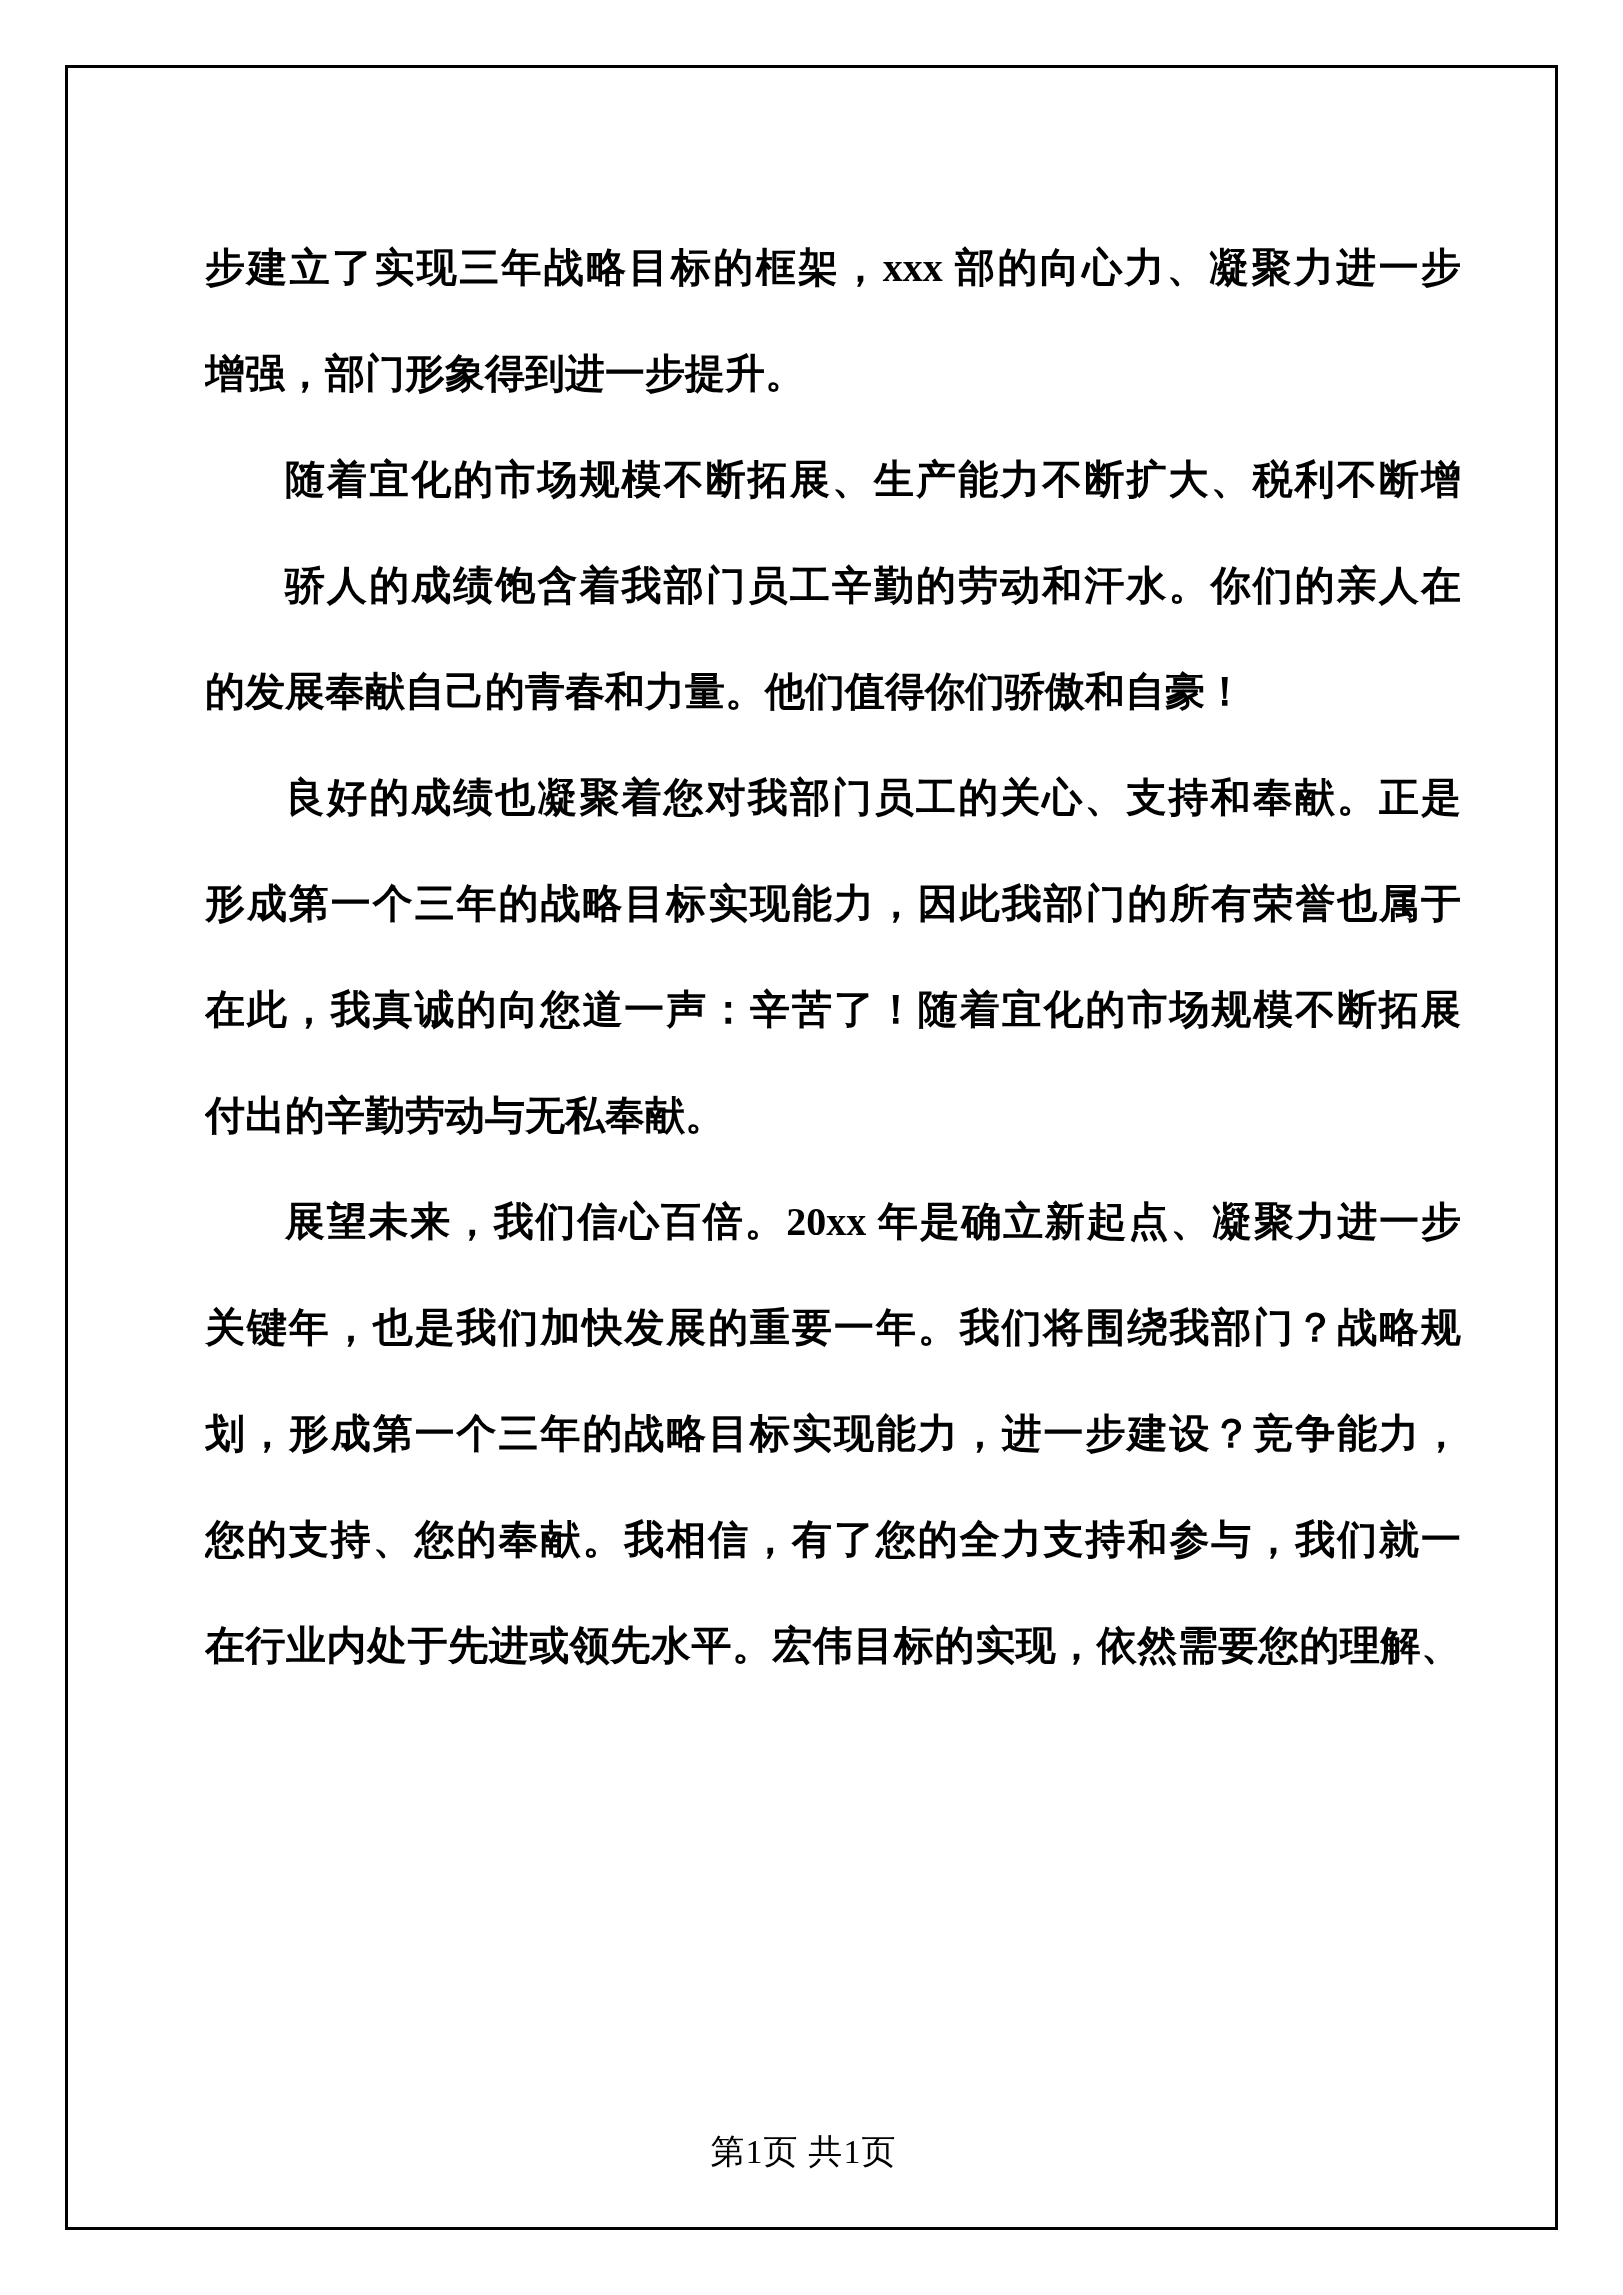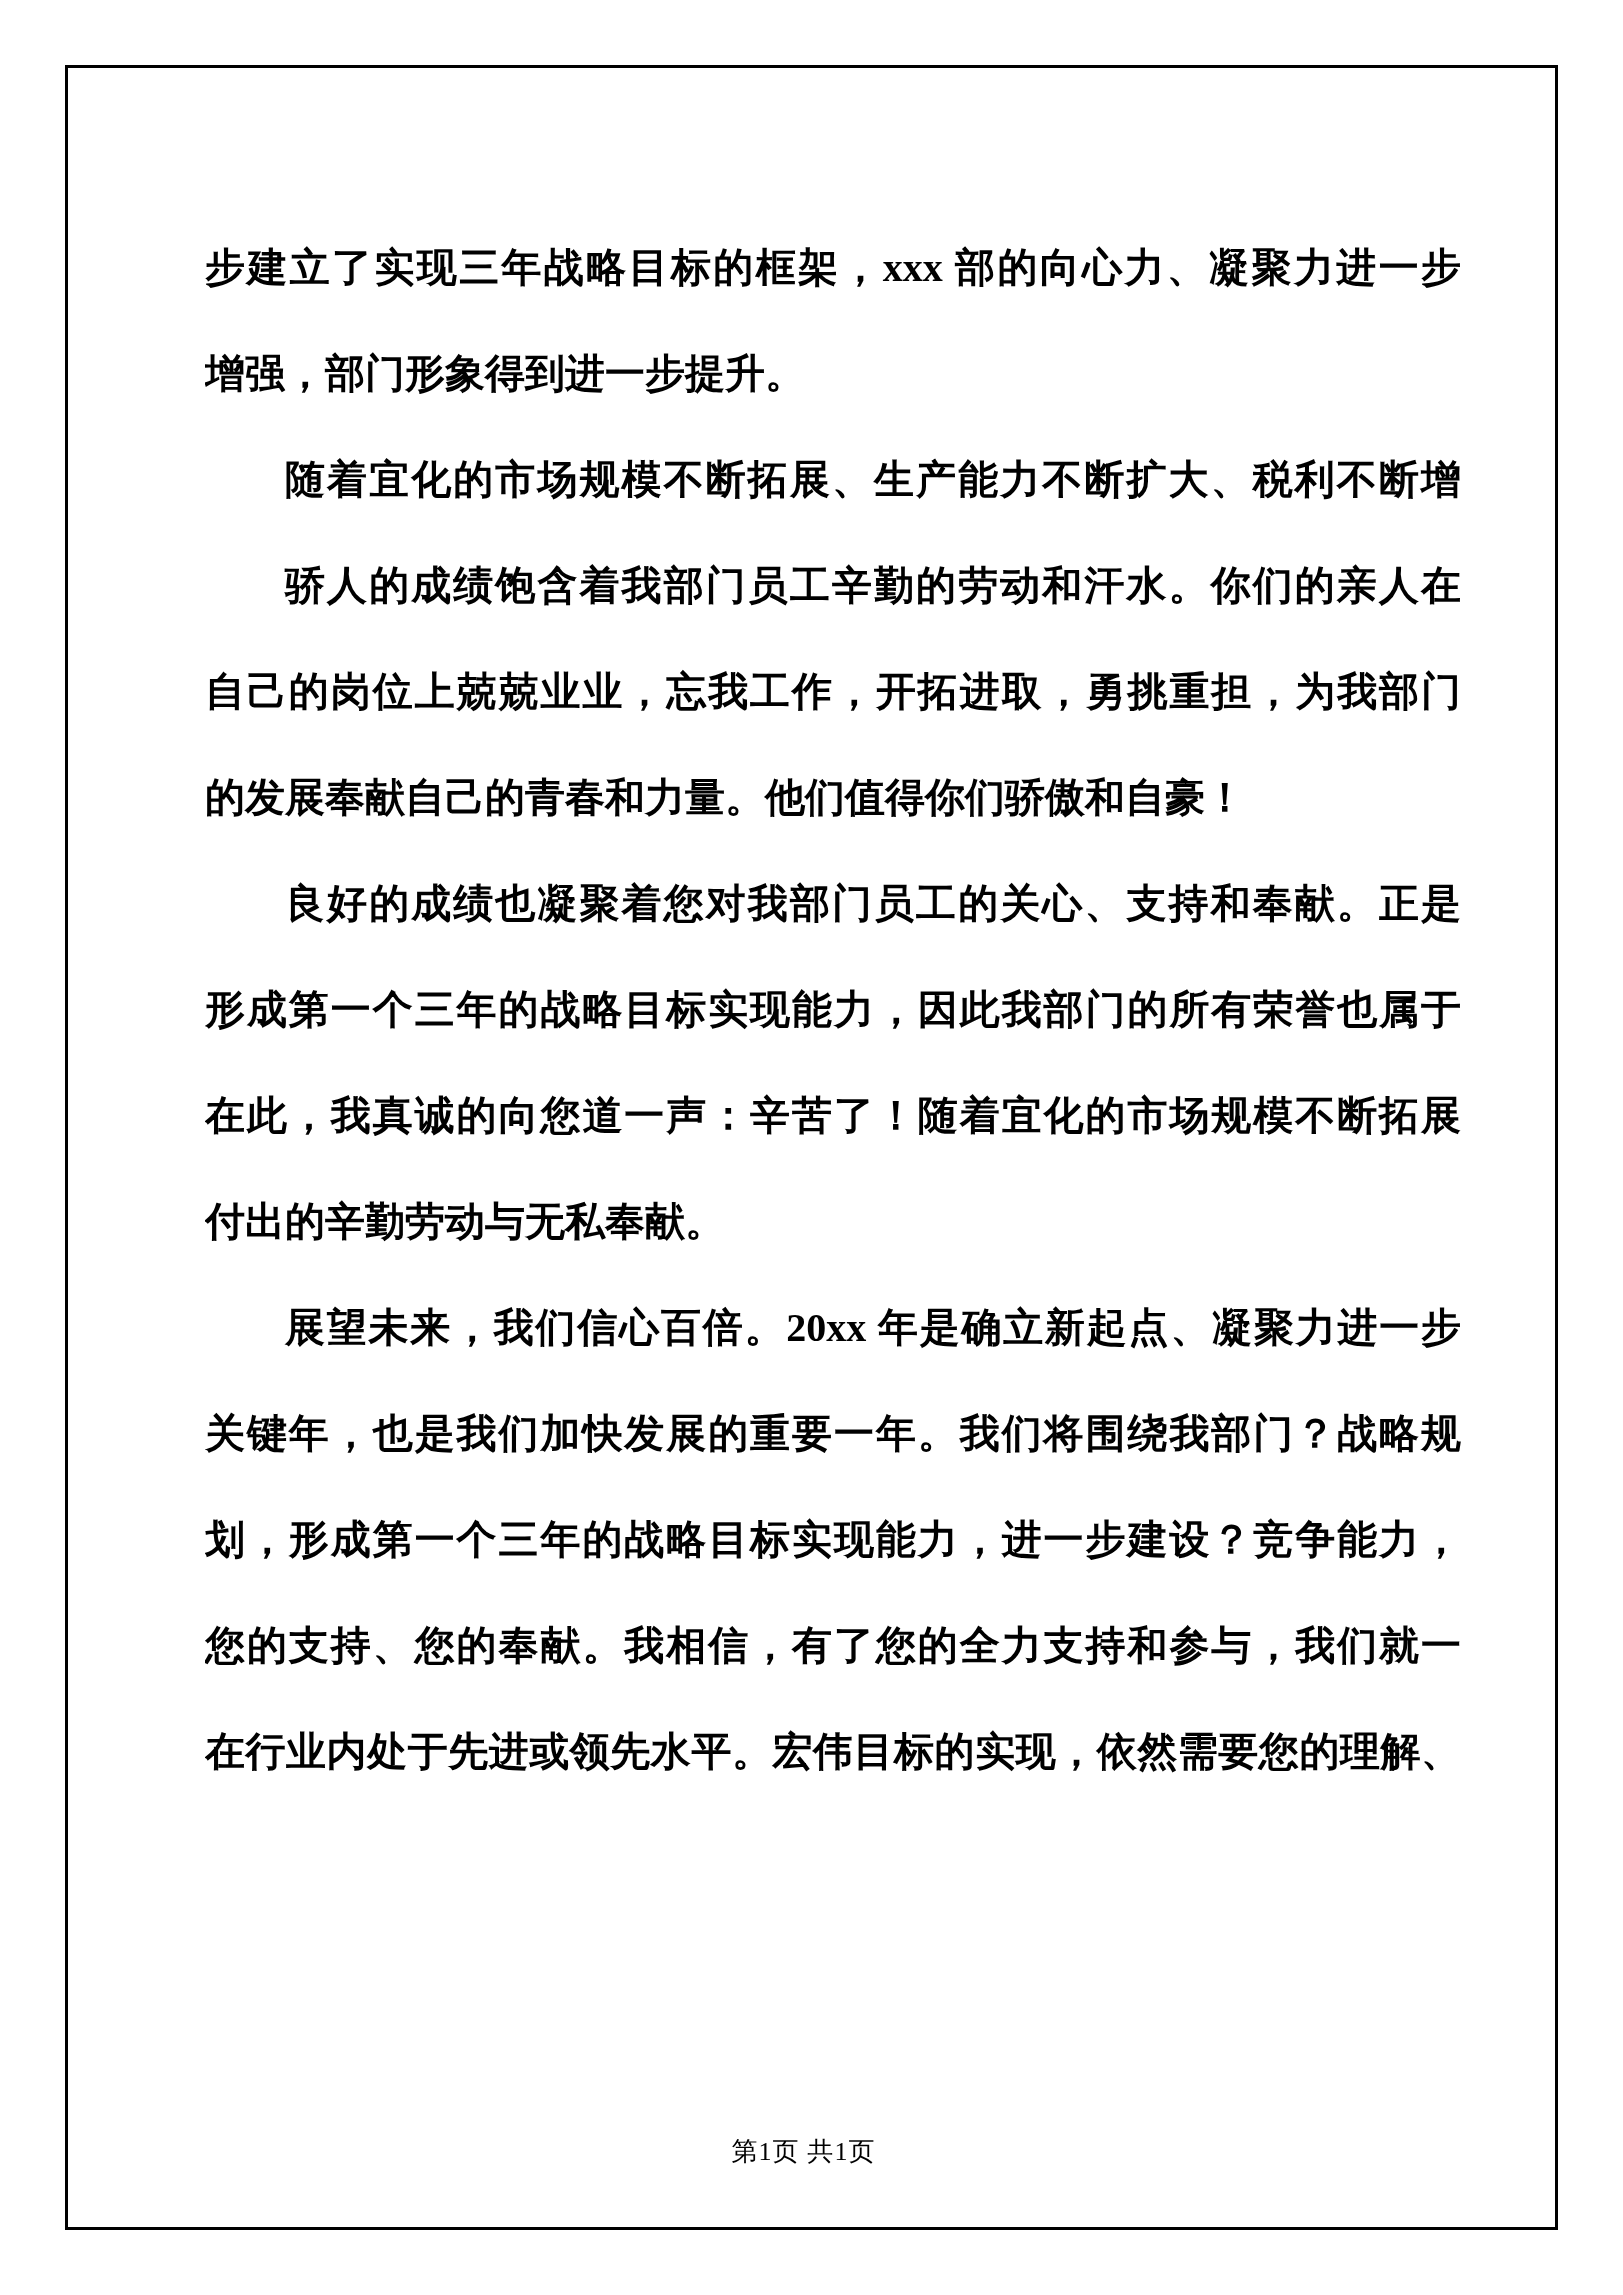--- a/index.html
+++ b/index.html
@@ -50,37 +50,36 @@
     text-indent: 2em;
   }
   .page-footer {
     position: absolute;
     left: 68px;
     right: 84px;
     top: 2129px;
     height: 45px;
     line-height: 45px;
     text-align: center;
-    font-size: 26px;
+    font-size: 34px;
     letter-spacing: 1.1px;
   }
 </style>
 </head>
 <body>
 
 <div class="page">
   <div class="frame"></div>
 
   <div class="body-text" id="body-text">
 
   <div class="text-line">步建立了实现三年战略目标的框架，xxx 部的向心力、凝聚力进一步</div>
       <div class="text-line no-fill">增强，部门形象得到进一步提升。</div>
       <div class="text-line indent">随着宜化的市场规模不断拓展、生产能力不断扩大、税利不断增</div>
       <div class="text-line indent">骄人的成绩饱含着我部门员工辛勤的劳动和汗水。你们的亲人在</div>
-      <div class="text-line">自己的岗位上兢兢业业，忘我工作，开拓进取，勇挑重担，为我部门</div>
       <div class="text-line no-fill">的发展奉献自己的青春和力量。他们值得你们骄傲和自豪！</div>
       <div class="text-line indent">良好的成绩也凝聚着您对我部门员工的关心、支持和奉献。正是</div>
       <div class="text-line">形成第一个三年的战略目标实现能力，因此我部门的所有荣誉也属于您！</div>
       <div class="text-line">在此，我真诚的向您道一声：辛苦了！随着宜化的市场规模不断拓展</div>
       <div class="text-line no-fill">付出的辛勤劳动与无私奉献。</div>
       <div class="text-line indent">展望未来，我们信心百倍。20xx 年是确立新起点、凝聚力进一步</div>
       <div class="text-line">关键年，也是我们加快发展的重要一年。我们将围绕我部门？战略规</div>
       <div class="text-line">划，形成第一个三年的战略目标实现能力，进一步建设？竞争能力，</div>
       <div class="text-line">您的支持、您的奉献。我相信，有了您的全力支持和参与，我们就一</div>
       <div class="text-line">在行业内处于先进或领先水平。宏伟目标的实现，依然需要您的理解、</div>

